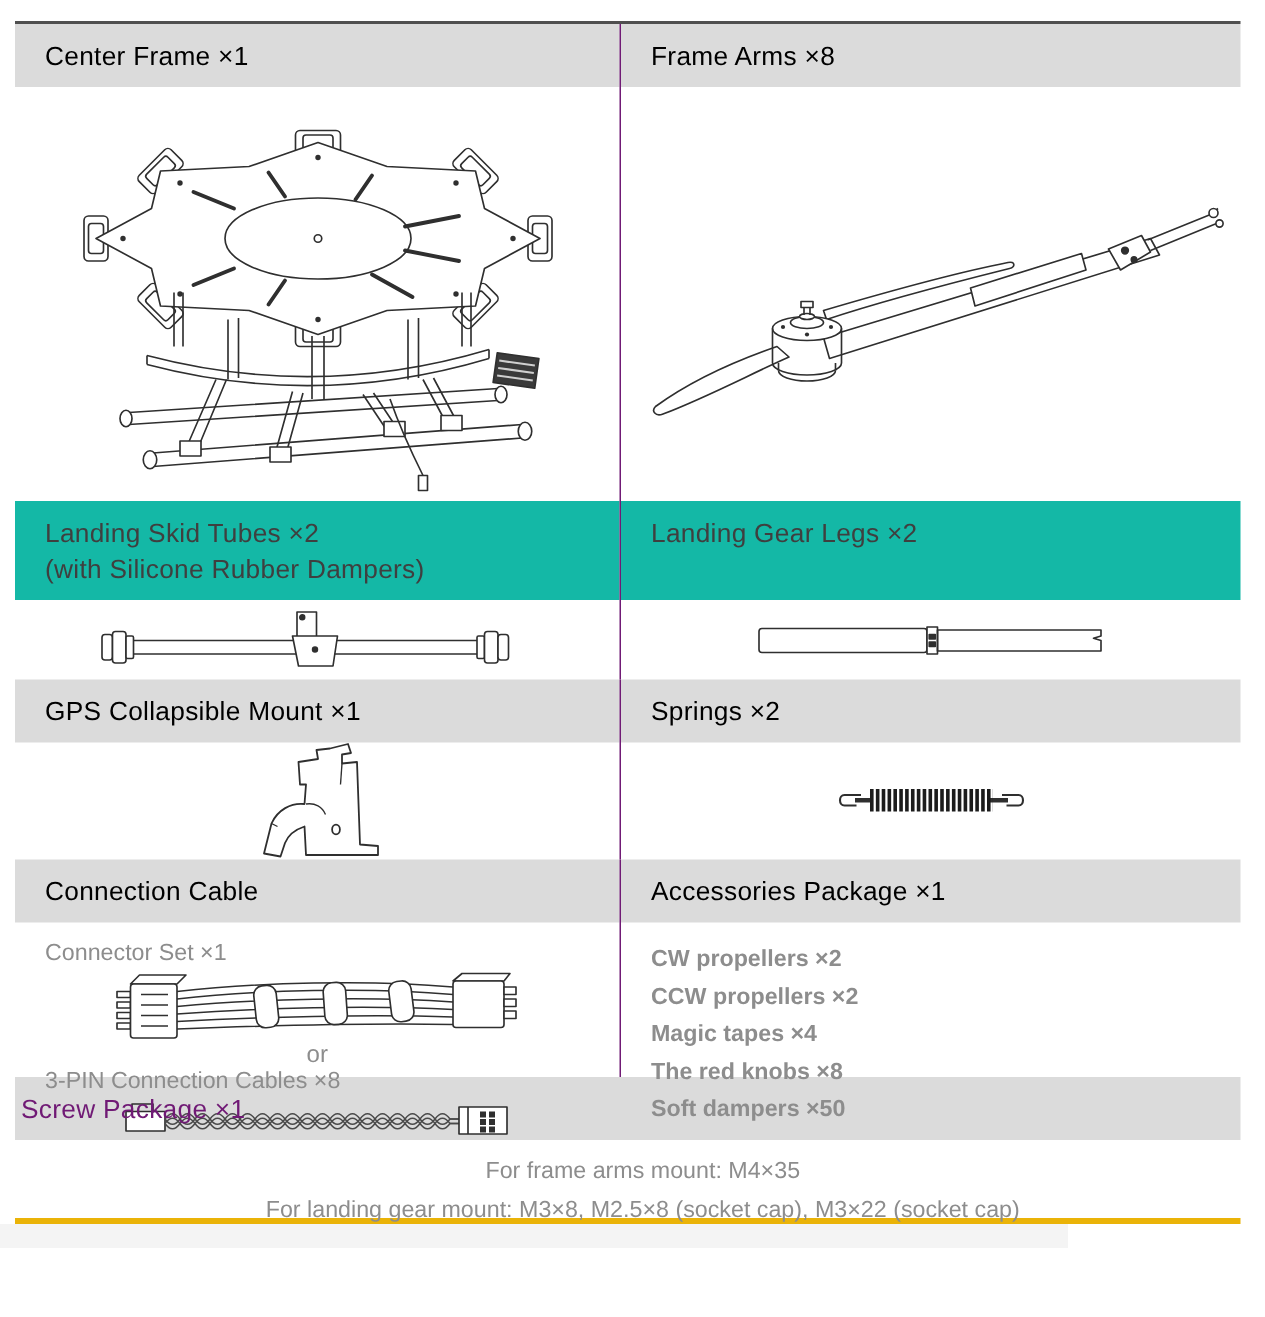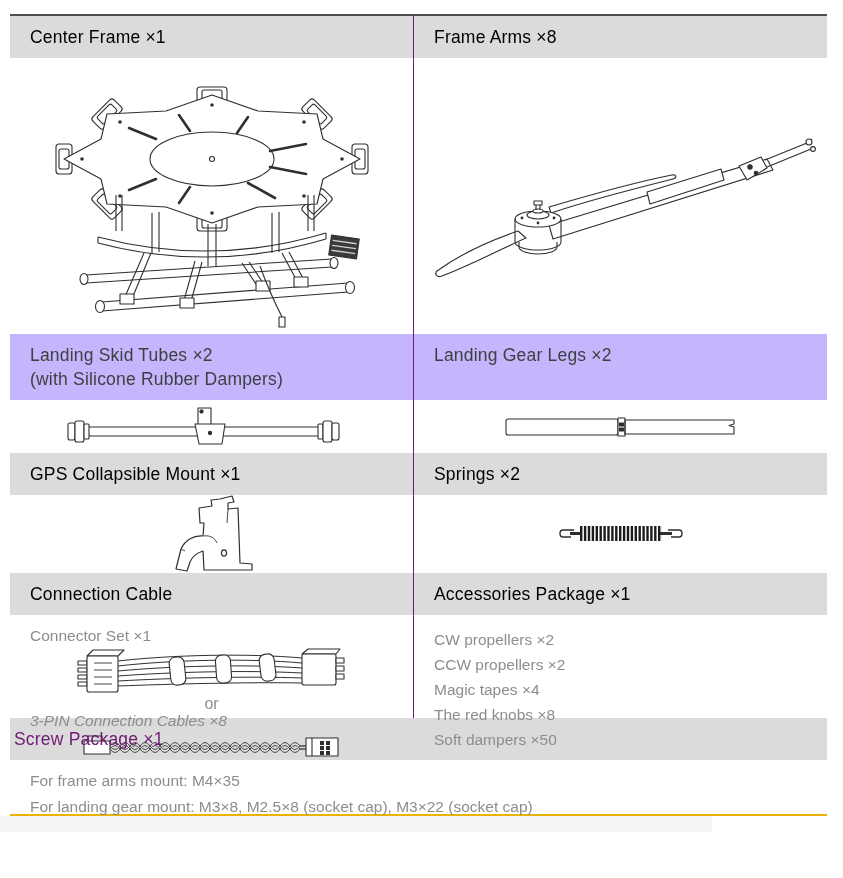--- a/index.html
+++ b/index.html
@@ -4,37 +4,37 @@
 <style>
   * { margin:0; padding:0; box-sizing:border-box; }
   body { background:#ffffff; font-family:"Liberation Sans", sans-serif; }
   .page { position:relative; width:843px; height:878px; background:#ffffff; overflow:hidden; }
   .sheet { margin:14px 8px 0 10px; width:817px; border-top:2px solid #4f4f4f; }
   .row { display:flex; }
   .cell-l { width:403px; }
   .cell-r { width:414px; border-left:1px solid #701a75; }
   .hdr { background:#dbdbdb; height:42px; display:flex; align-items:center;
          padding-left:20px; font-size:17.5px; color:#000000; letter-spacing:.2px; }
-  .hdr2 { background:#c4b5fd; height:66px; display:flex; flex-direction:column;
+  .hdr2 { background:#14b8a6; height:66px; display:flex; flex-direction:column;
           justify-content:flex-start; padding:9px 0 0 20px; font-size:17.5px;
           color:#3f3f3f; line-height:24px; letter-spacing:.2px; }
   .body-r1 { height:276px; display:flex; align-items:center; justify-content:center; }
   .body-r2 { height:53px; display:flex; align-items:center; justify-content:center; }
   .body-r3 { height:78px; display:flex; align-items:center; justify-content:center; }
   .body-r4 { height:103px; }
   .muted { color:#8d8d8d; font-size:15.5px; }
   .conn-label { padding:12px 0 2px 20px; }
   .or-label { text-align:center; font-size:16px; margin:-2px 0 0 0; }
-  .pin-label { padding:0 0 0 20px; margin-top:-1px;font-style:italic; }
+  .pin-label { padding:0 0 0 20px; margin-top:-1px; }
   .cable-wrap { display:flex; justify-content:center; }
-  .acc-list { padding:12px 0 0 20px; line-height:25px; }
+  .acc-list { padding:12px 0 0 20px; line-height:25px;font-weight:bold; }
   .screw-hdr { background:#dbdbdb; height:42px; display:flex; align-items:center;
                padding-left:4px; font-size:17.5px; color:#701a75; letter-spacing:.2px; }
   .screw-body { height:56px; padding:8px 0 0 20px; line-height:26px;
-                border-bottom:2px solid #eab308; }
+                border-bottom:4px solid #eab308;text-align:center; }
   .footer-strip { height:16px; margin-top:0; }
   .footer-strip > div { width:712px; height:16px; background:#f4f4f4; }
   svg { display:block; }
 </style>
 </head>
 <body>
 
 <div class="page">
   <div class="sheet">
 

